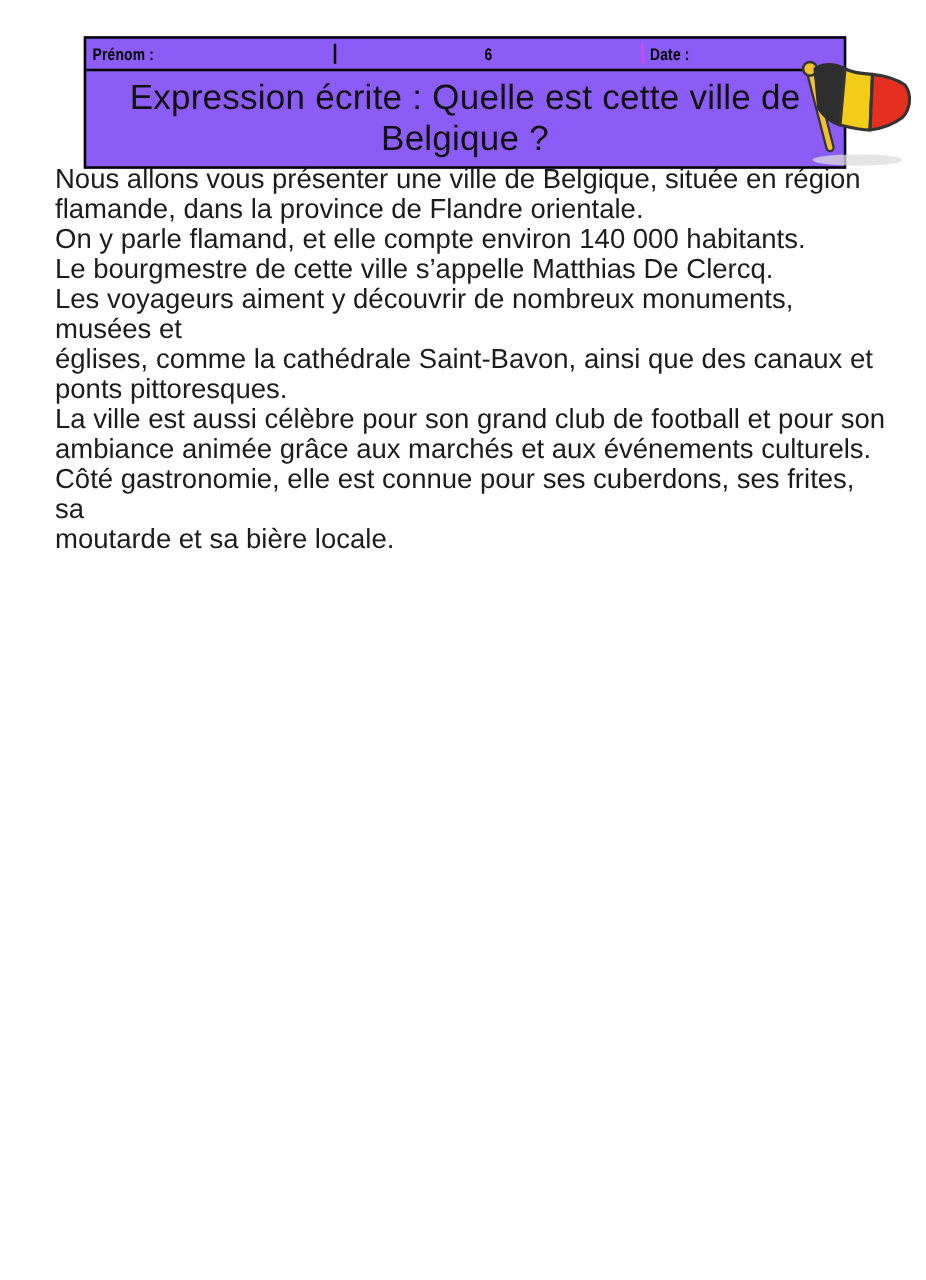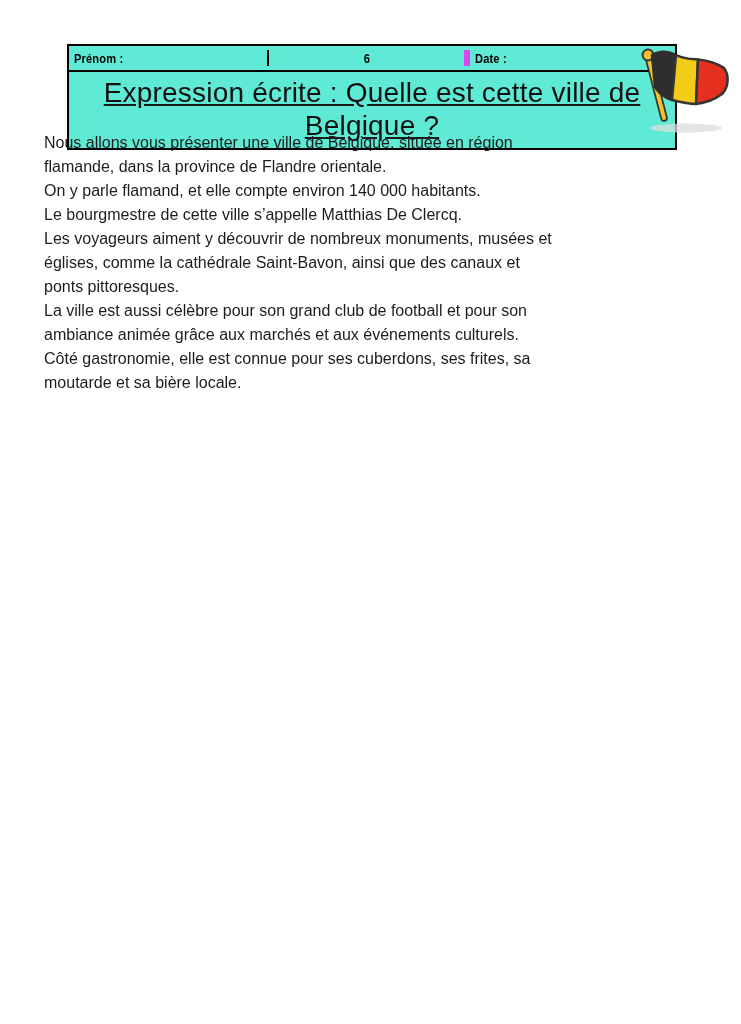--- a/index.html
+++ b/index.html
@@ -14,26 +14,25 @@
     background: #ffffff;
     overflow: hidden;
     font-family: "Liberation Sans", sans-serif;
     color: #1a1a1a;
   }
 
   
   .header-box {
     position: absolute;
     left: 67px;
-    top: 44px;
+    top: 29px;
     width: 606px;
     border: 2px solid #000000;
-    background: #5eead4;
+    background: #8b5cf6;
     box-sizing: content-box;
-    text-decoration: underline;
   }
   .header-row {
     display: flex;
     border-bottom: 2px solid #000000;
     height: 24px;
     align-items: center;
   }
   .header-cell {
     font-size: 13.5px;
     font-weight: 700;
@@ -45,21 +44,21 @@
   }
   .header-cell .condensed {
     display: inline-block;
     transform: scaleX(0.82);
     transform-origin: left center;
     letter-spacing: 0.2px;
   }
   .cell-prenom { width: 200px; border-right: 2px solid #000000; }
   .cell-number { flex: 1; text-align: center; }
   .cell-number .condensed { transform-origin: center; }
-  .cell-date { width: 211px; border-left: 6px solid #d946ef; }
+  .cell-date { width: 162px; border-left: 2px solid #d946ef; }
 
   .header-title {
     text-align: center;
     font-size: 28px;
     line-height: 33px;
     color: #111111;
     padding: 4px 10px 6px 10px;
     white-space: pre-line;
     letter-spacing: 0.2px;
   }
@@ -74,21 +73,21 @@
     z-index: 3;
     pointer-events: none;
   }
 
   
   .body-text {
     position: absolute;
     left: 44px;
     top: 131px;
     width: 665px;
-    font-size: 16px;
+    font-size: 22px;
     line-height: 24px;
     color: #1c1c1c;
   }
   .body-text p {
     margin: 0;
     white-space: pre-line;
   }
   .byline {
     margin-top: 24px !important;
   }

